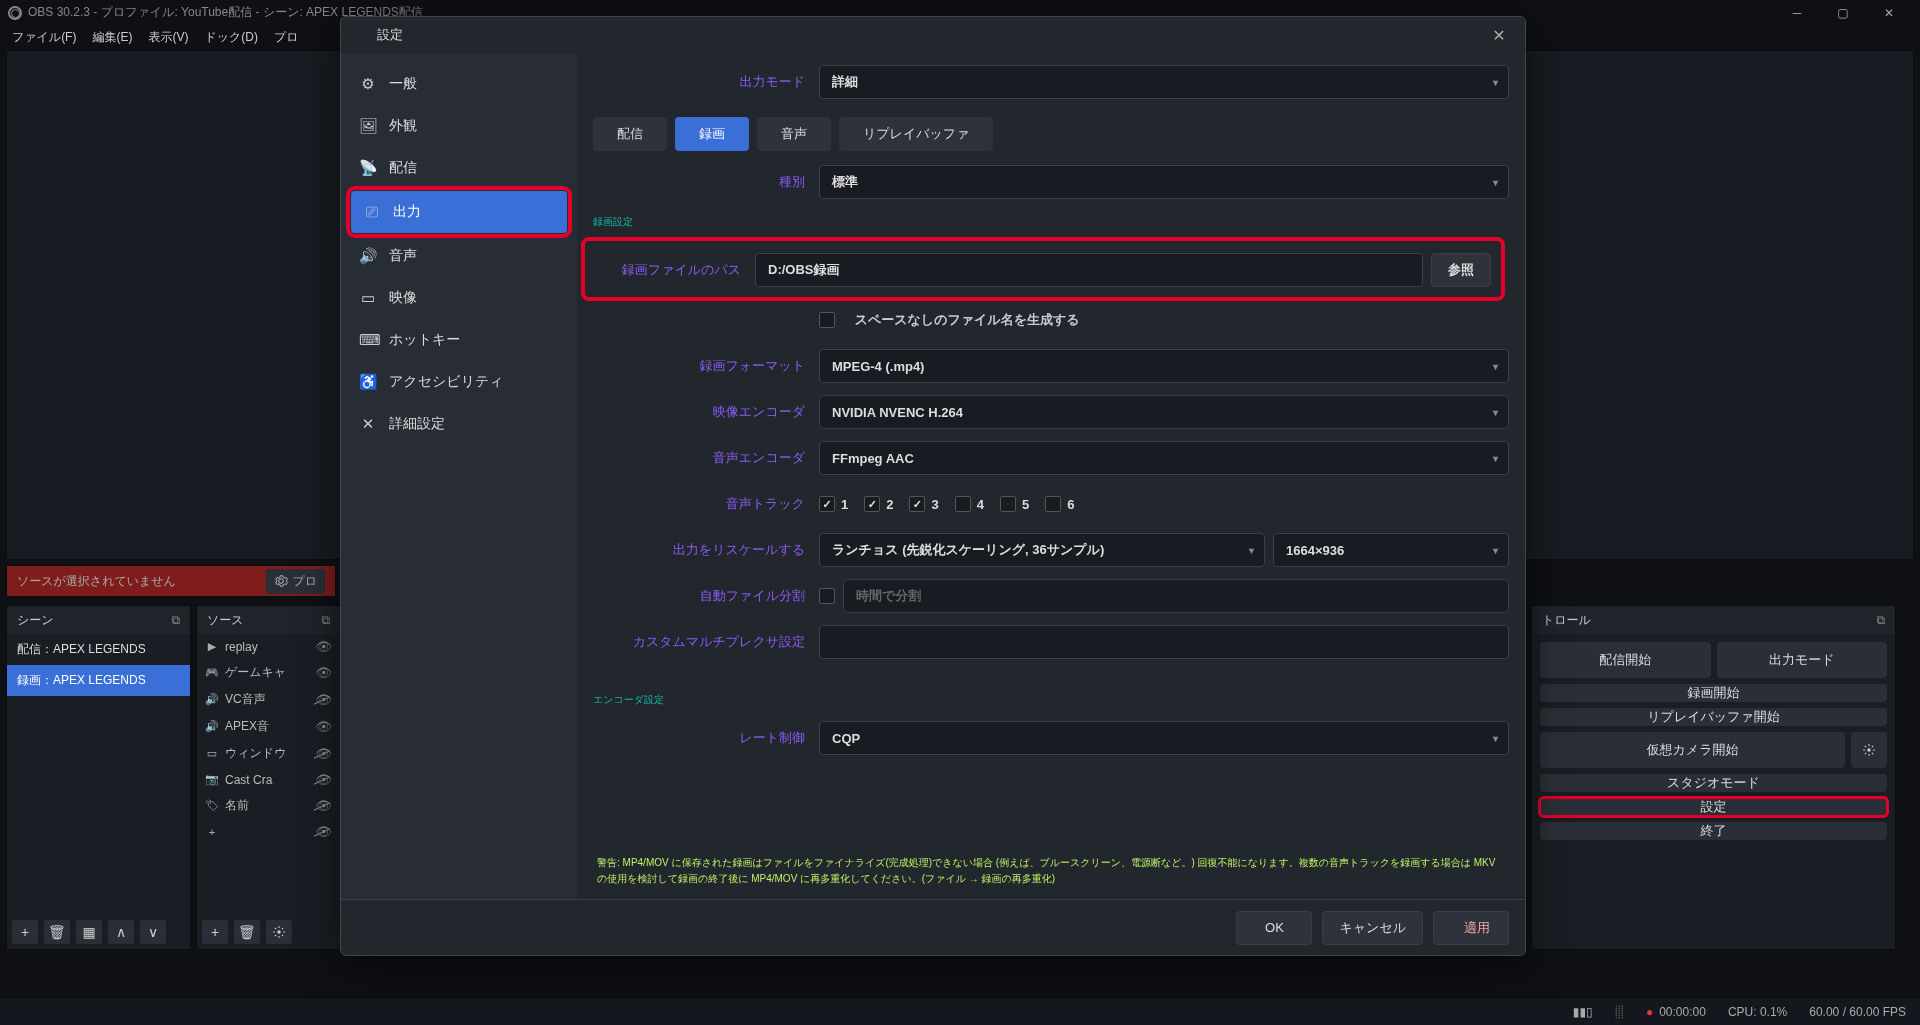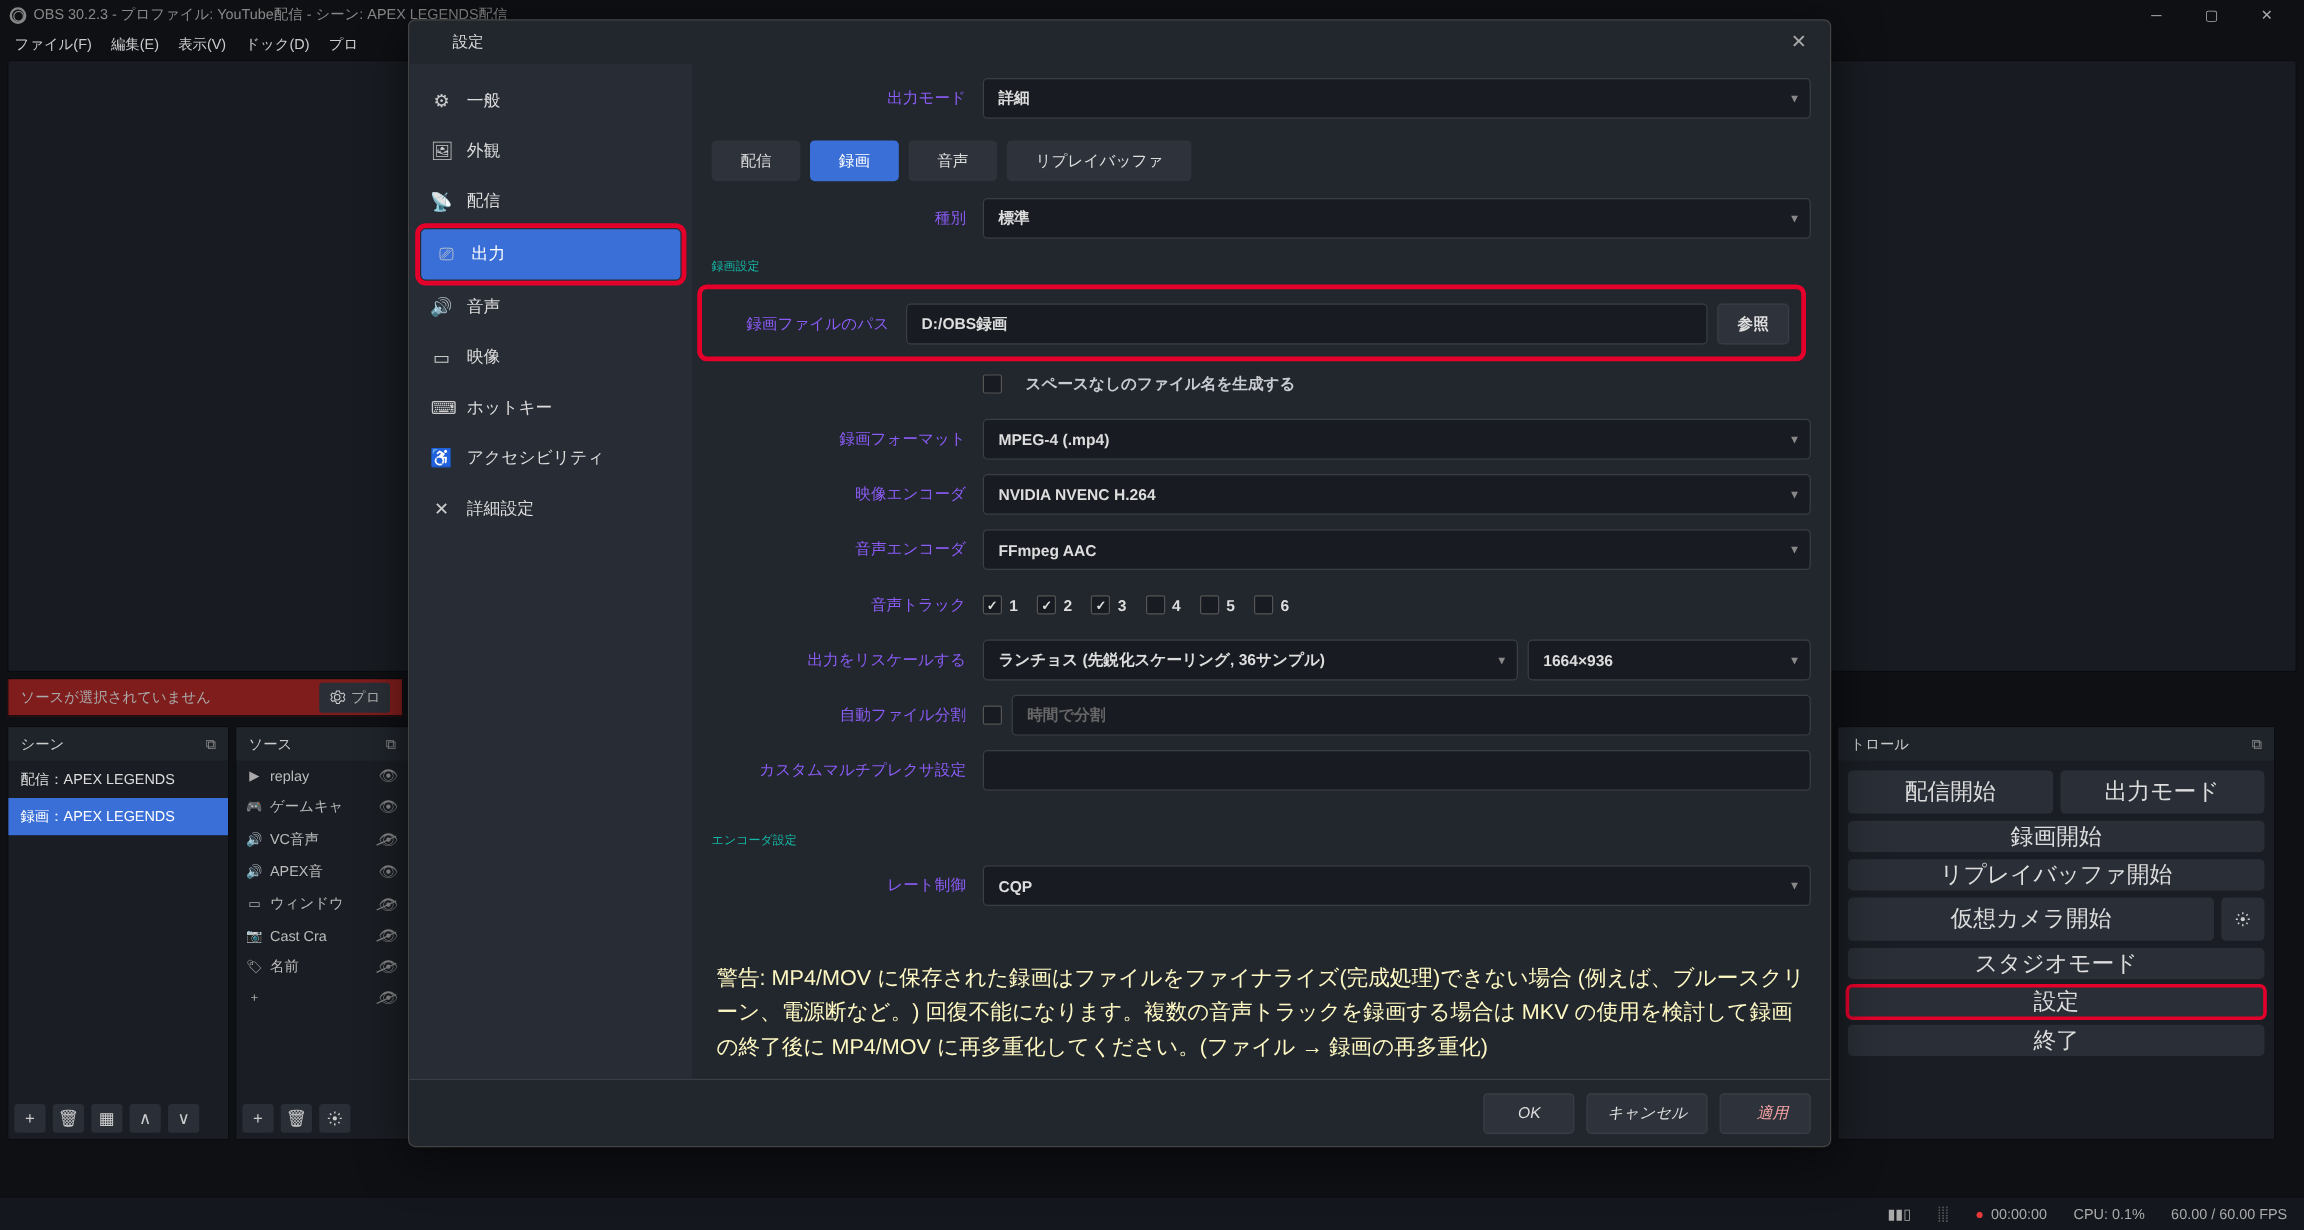--- a/index.html
+++ b/index.html
@@ -34,21 +34,21 @@
 .src-item .eye { margin-left:auto; color:#888; font-size:13px; }
 .src-item.hid .eye { position:relative; }
 .src-item.hid .eye::after { content:""; position:absolute; left:-2px; top:50%; width:18px; height:1px; background:#888; transform:rotate(-25deg); }
 
 .btn-row { position:absolute; bottom:5px; left:5px; display:flex; gap:6px; }
 .btn-row div { width:26px; height:24px; background:#2a2f37; border-radius:3px; display:flex; align-items:center; justify-content:center; font-size:14px; color:#ccc; }
 
 .controls { top:605px; right:24px; width:365px; height:345px; }
 .ctrl-grid { padding:8px; display:flex; flex-direction:column; gap:6px; }
 .ctrl-row { display:flex; gap:6px; }
-.ctrl-btn { flex:1; height:36px; background:#2a2f37; border-radius:4px; display:flex; align-items:center; justify-content:center; color:#ddd; font-size:19px; }
+.ctrl-btn { flex:1; height:36px; background:#2a2f37; border-radius:4px; display:flex; align-items:center; justify-content:center; color:#ddd; font-size:13px; }
 .ctrl-btn.gear { flex:0 0 36px; }
 .ctrl-btn.hl { outline:3px solid #e4002b; outline-offset:-1px; }
 
 .status { position:absolute; bottom:0; left:0; right:0; height:28px; background:#14181e; border-top:1px solid #0a0c10; display:flex; align-items:center; justify-content:flex-end; gap:22px; padding:0 14px; font-size:12px; color:#aaa; }
 
 
 .dialog { position:absolute; top:16px; left:340px; width:1186px; height:940px; background:#22262d; border:1px solid #444; border-radius:6px; box-shadow:0 8px 40px rgba(0,0,0,0.6); display:flex; flex-direction:column; }
 .dlg-title { height:36px; display:flex; align-items:center; padding:0 12px; color:#ddd; font-size:13px; }
 .dlg-title .obs-icon { width:16px; height:16px; margin-right:8px; }
 .dlg-close { margin-left:auto; width:28px; height:28px; display:flex; align-items:center; justify-content:center; color:#aaa; font-size:16px; }
@@ -75,24 +75,24 @@
 .tab.active { background:#3b6fd8; color:#fff; }
 
 .section-label { color:#14b8a6; font-size:10px; margin:4px 0 14px 0; }
 .checkbox { width:16px; height:16px; border:1px solid #555; border-radius:2px; background:#181b21; display:inline-flex; align-items:center; justify-content:center; font-size:11px; color:#ddd; }
 .checkbox.chk::after { content:"✓"; }
 .track-row { display:flex; gap:16px; align-items:center; }
 .track-row label { display:flex; align-items:center; gap:6px; color:#ddd; }
 
 .hl-box { outline:4px solid #e4002b; outline-offset:2px; border-radius:2px; padding:10px 8px 8px 8px; margin-left:-6px; margin-right:10px; }
 
-.warning { color:#fef9c3; font-size:18px; line-height:1.6; padding:8px 4px 0 4px; }
+.warning { color:#bef264; font-size:10px; line-height:1.6; padding:8px 4px 0 4px; }
 
 .dlg-footer { height:56px; border-top:1px solid #3a3f47; display:flex; align-items:center; justify-content:flex-end; gap:10px; padding:0 16px; }
-.dlg-footer .btn { min-width:76px; justify-content:center;font-style:italic; }
+.dlg-footer .btn { min-width:76px; justify-content:center; }
 
 svg.gear-svg { width:14px; height:14px; fill:#ccc; }
 </style>
 </head>
 <body>
 
 <div class="title-bar">
   <div class="obs-icon"></div>
   <span>OBS 30.2.3 - プロファイル: YouTube配信 - シーン: APEX LEGENDS配信</span>
   <div class="win-controls">

